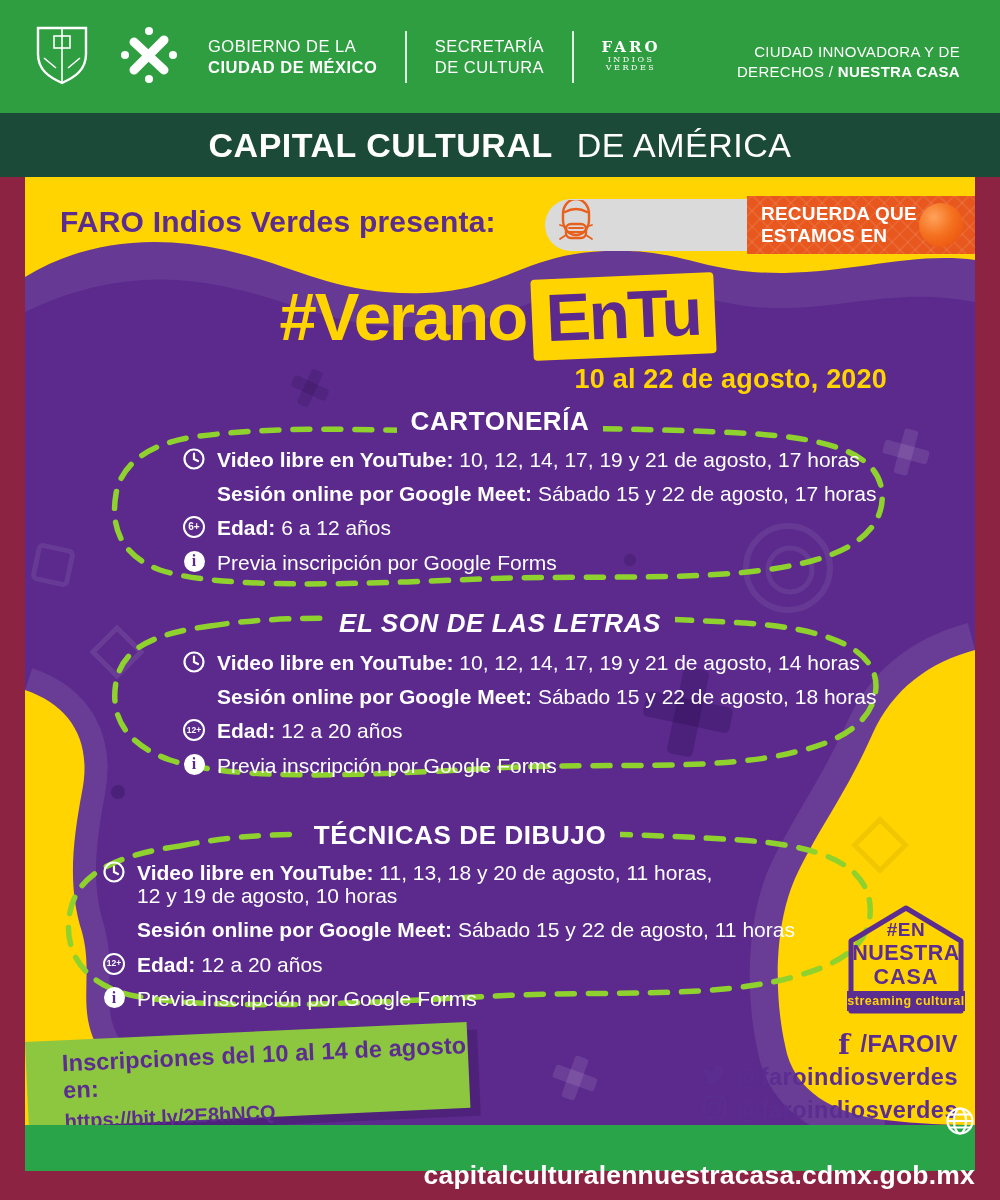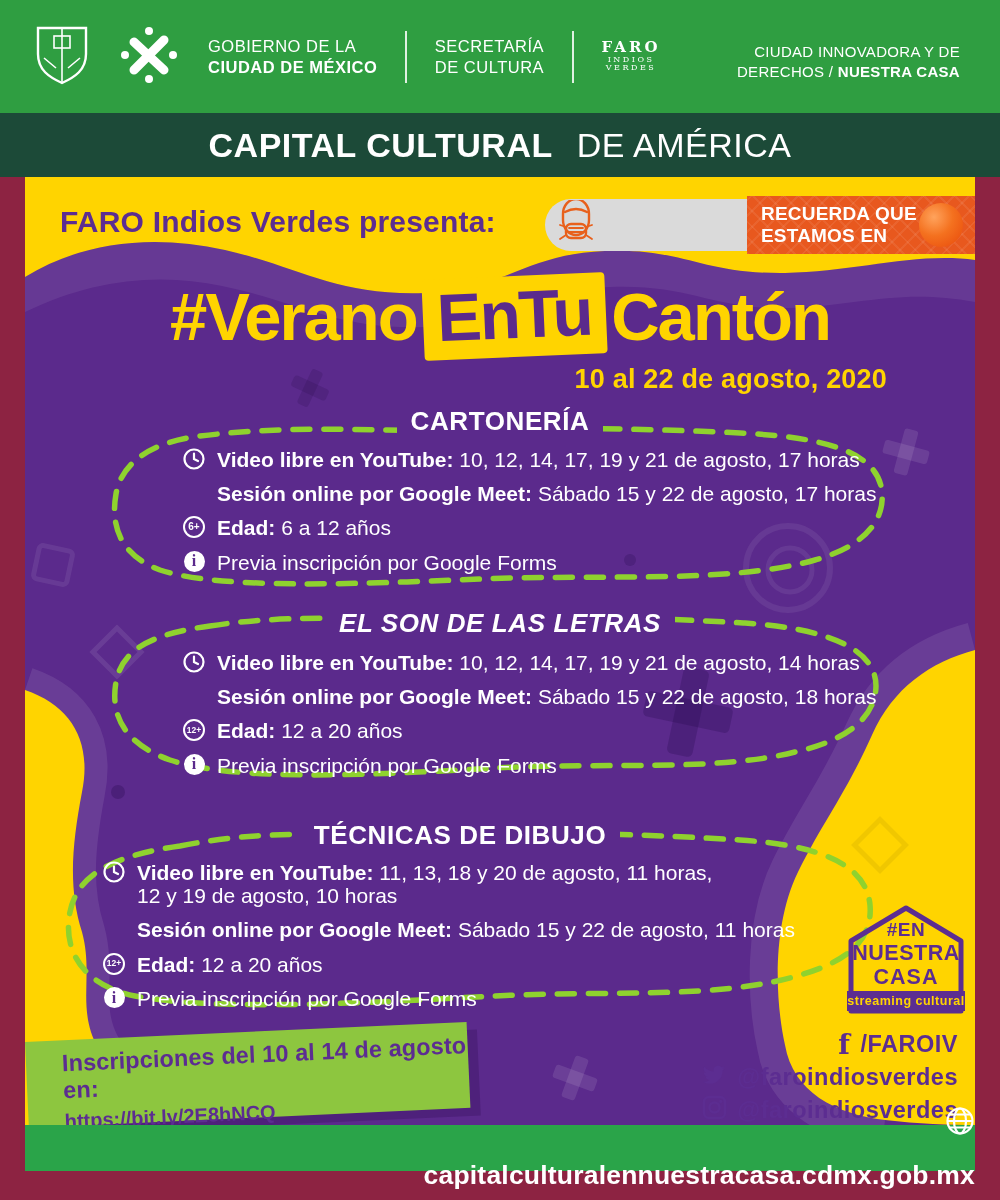--- a/index.html
+++ b/index.html
@@ -229,21 +229,20 @@
     <div class="txt">
       <div>RECUERDA QUE</div>
       <div>ESTAMOS EN</div>
     </div>
     <div class="ball"></div>
   </div>
 
   <div class="title-row">
     <span>#Verano</span>
     <span class="title-box">EnTu</span>
-    <span>Cantón</span>
   </div>
   <div class="title-date">10 al 22 de agosto, 2020</div>
 
   <h2 class="sec-title" style="top:406px">
     <span>CARTONERÍA</span>
   </h2>
   <div class="rows" style="left:182px;top:447px;width:740px">
     <div class="row">
       <span class="ic">
         <svg width="22" height="22" viewBox="0 0 22 22" fill="none" stroke="#fff" stroke-width="2.2" stroke-linecap="round">

